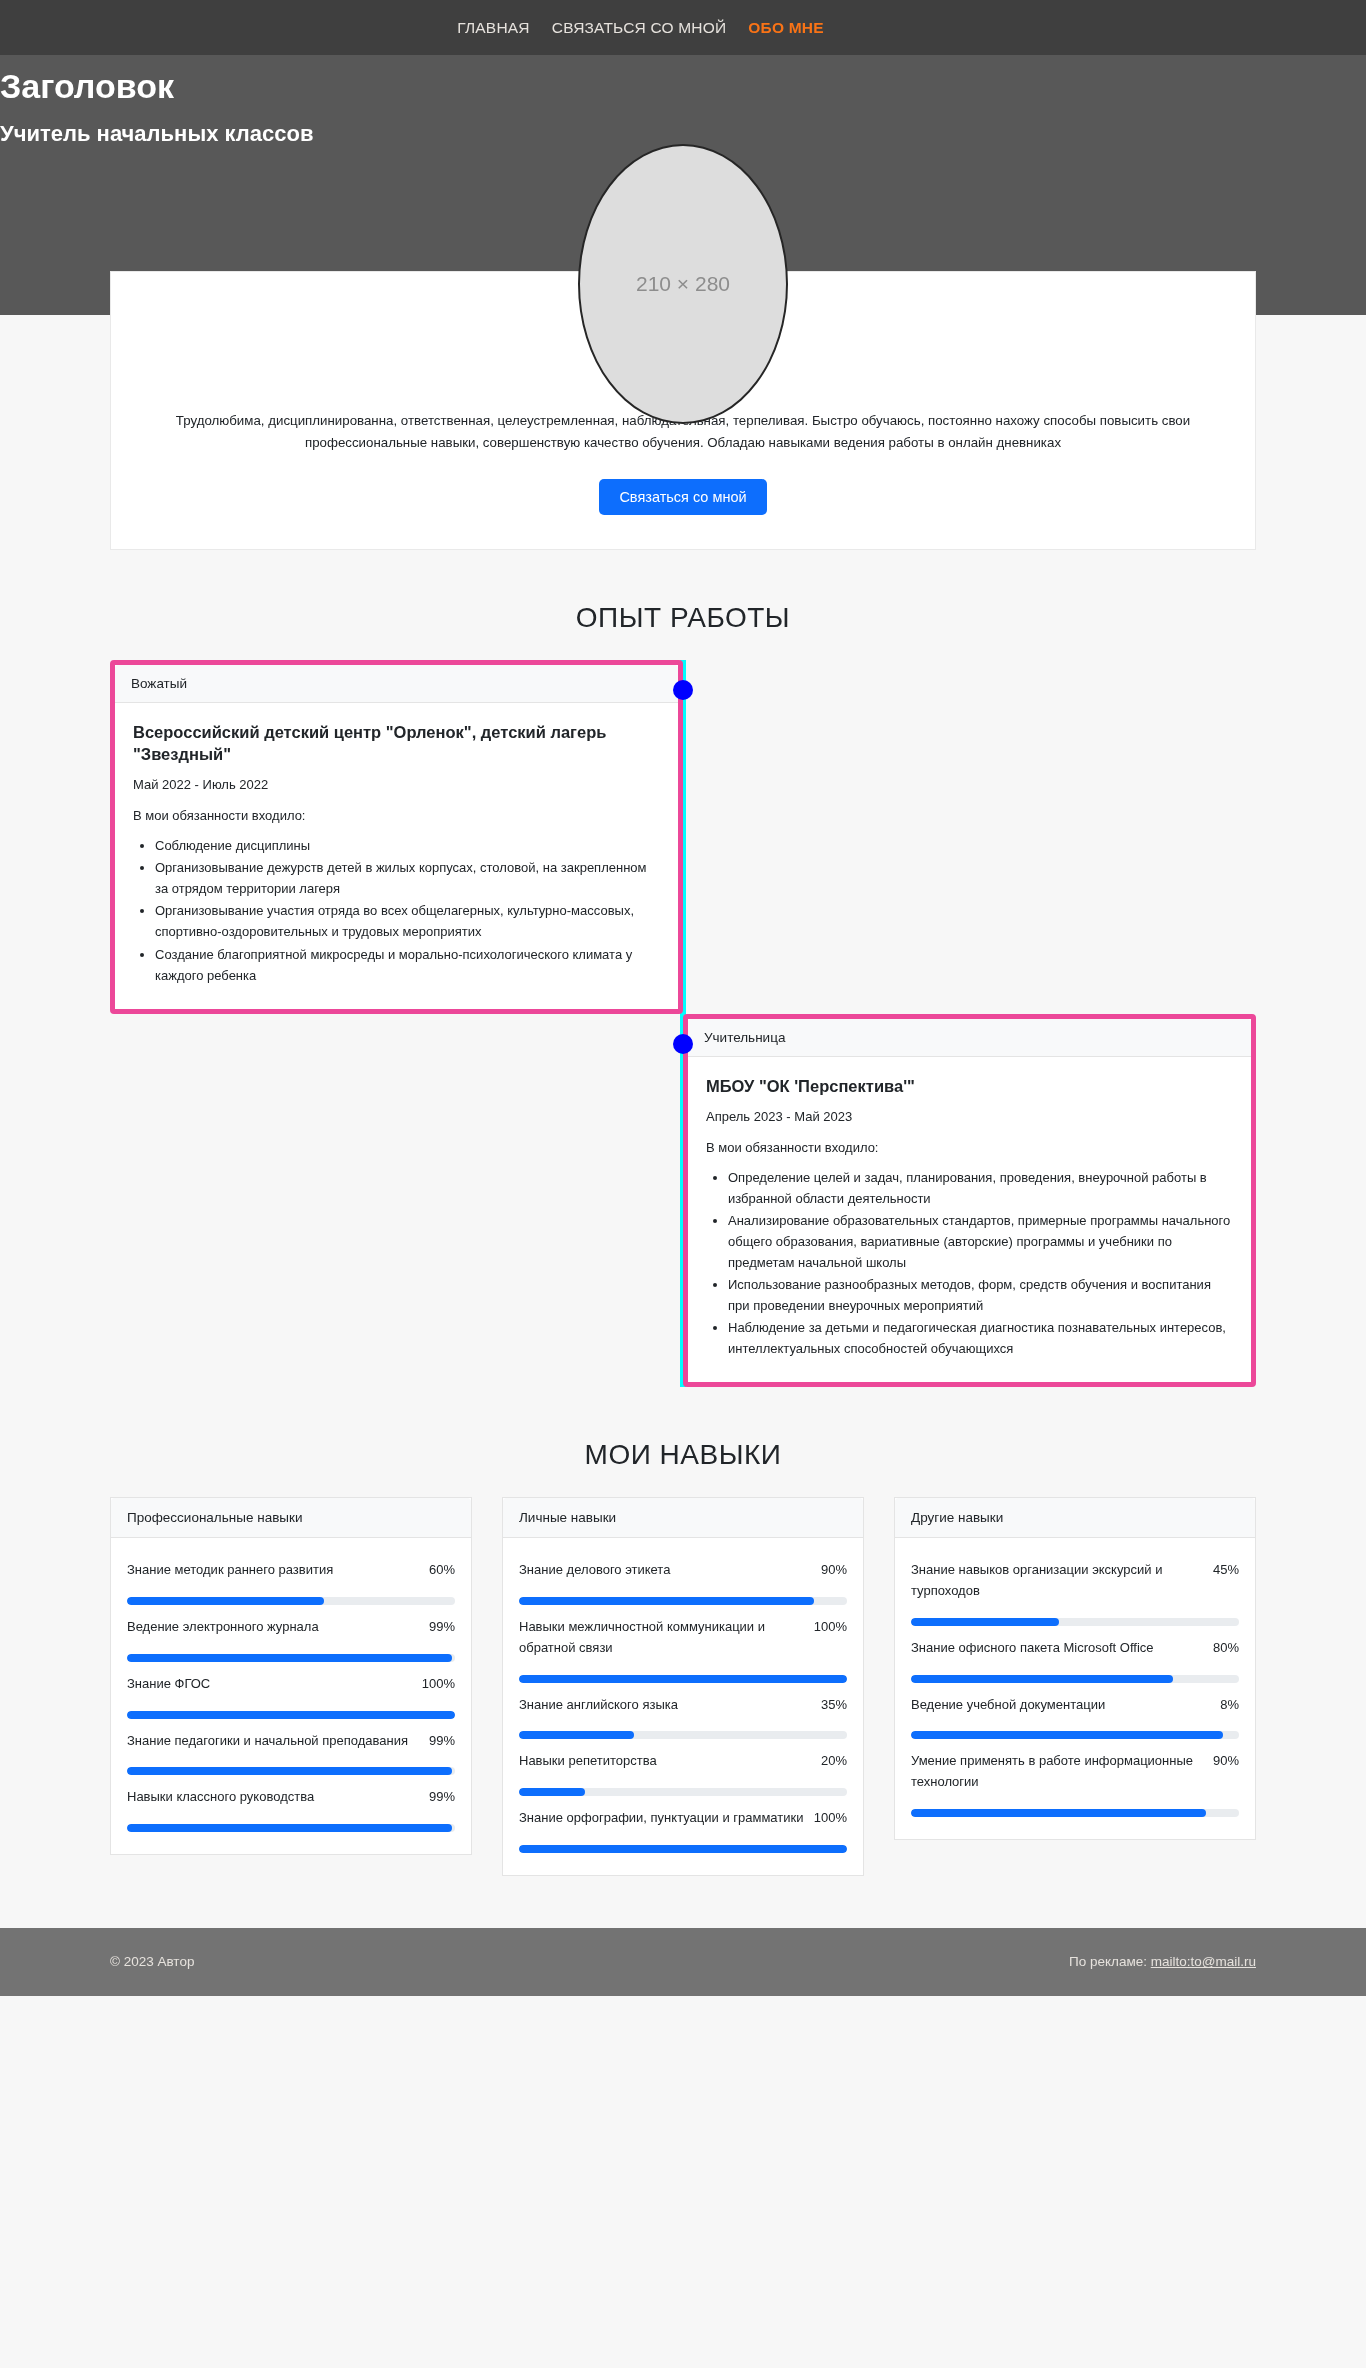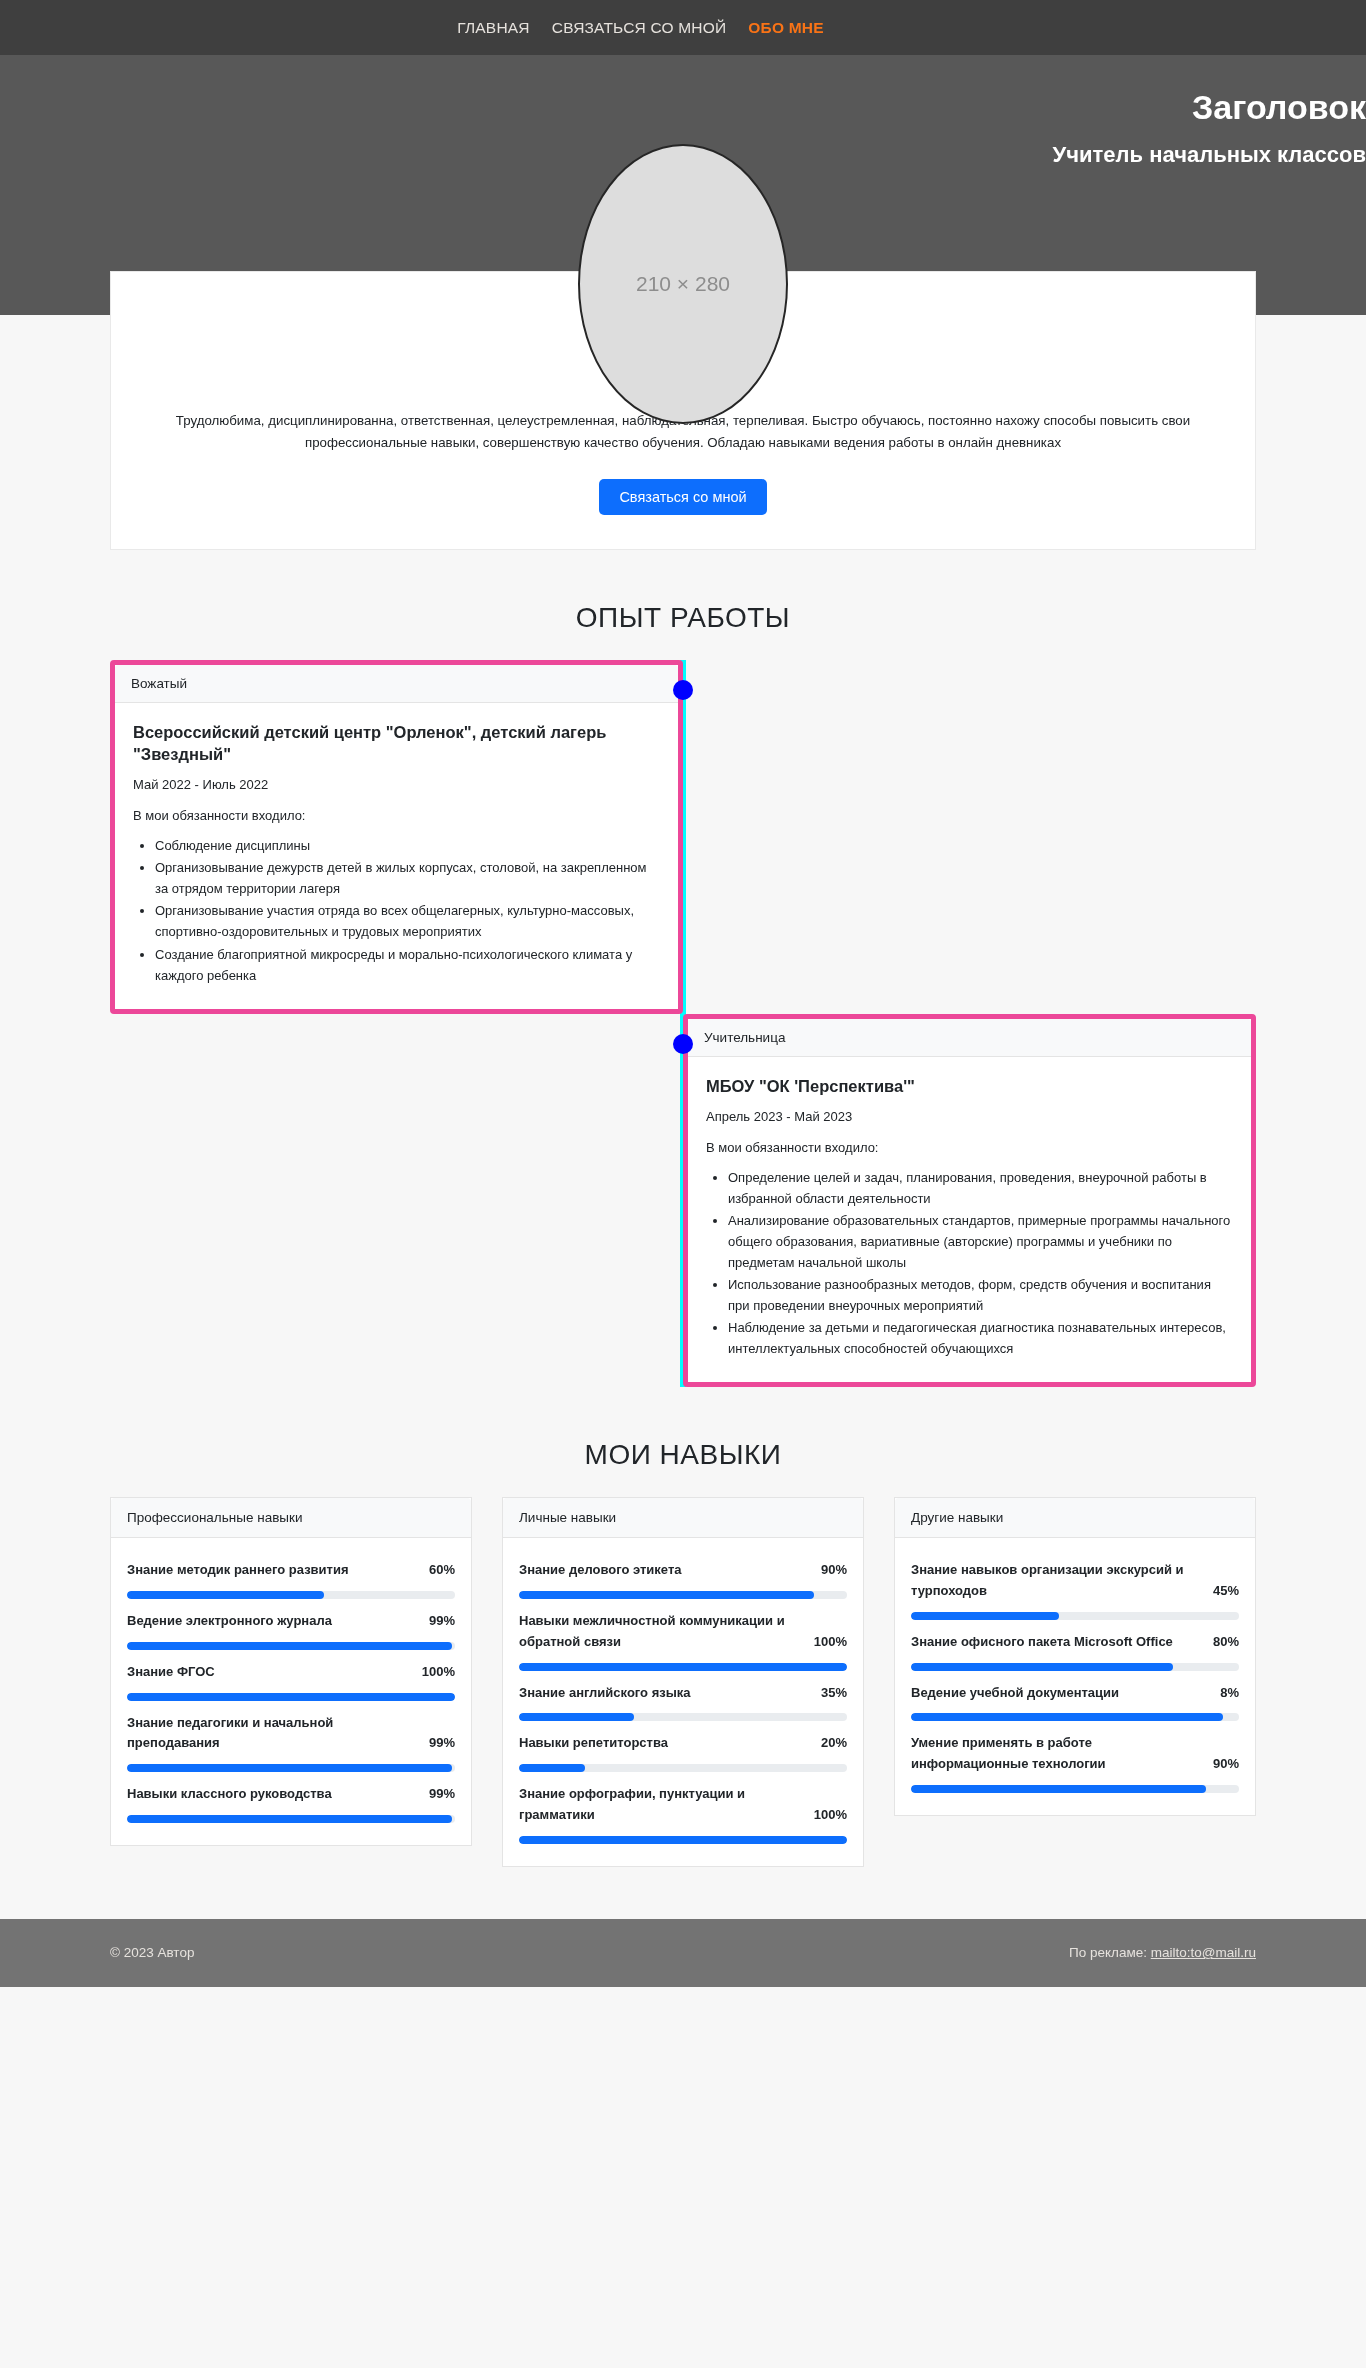--- a/index.html
+++ b/index.html
@@ -41,22 +41,22 @@
     white-space: nowrap;
   }
   .topnav .nav-link.active {
     color: #f97316;
     font-weight: bold;
   }
 
   
   .masthead {
     background: #585858;
-    text-align: right;
-    padding: 32px 0 0 0;
+    text-align: left;
+    padding: 11px 0 0 0;
     height: 260px;
     position: relative;
   }
   .masthead h1 {
     margin: 0;
     font-size: 34px;
     color: #ffffff;
     font-weight: bold;
     line-height: 1.2;
   }
@@ -248,27 +248,26 @@
     padding: 12px 16px;
     font-size: 13.5px;
     color: #212529;
     border-radius: 4px 4px 0 0;
   }
   .skill-card .card-body { padding: 14px 16px 18px 16px; }
   .skill-item { margin-bottom: 4px; }
   .skill-row {
     display: flex;
     justify-content: space-between;
-    align-items: flex-end;
+    align-items: flex-start;
     gap: 10px;
     font-size: 13px;
     line-height: 1.6;
-    padding: 8px 0 10px 0;
-    color: #212529;
-    font-weight: bold;
+    padding: 8px 0 16px 0;
+    color: #212529;
   }
   .skill-row .pct { white-space: nowrap; }
   .bar-track {
     height: 8px;
     background: #e9ecef;
     border-radius: 4px;
     overflow: hidden;
   }
   .bar-fill {
     height: 100%;

